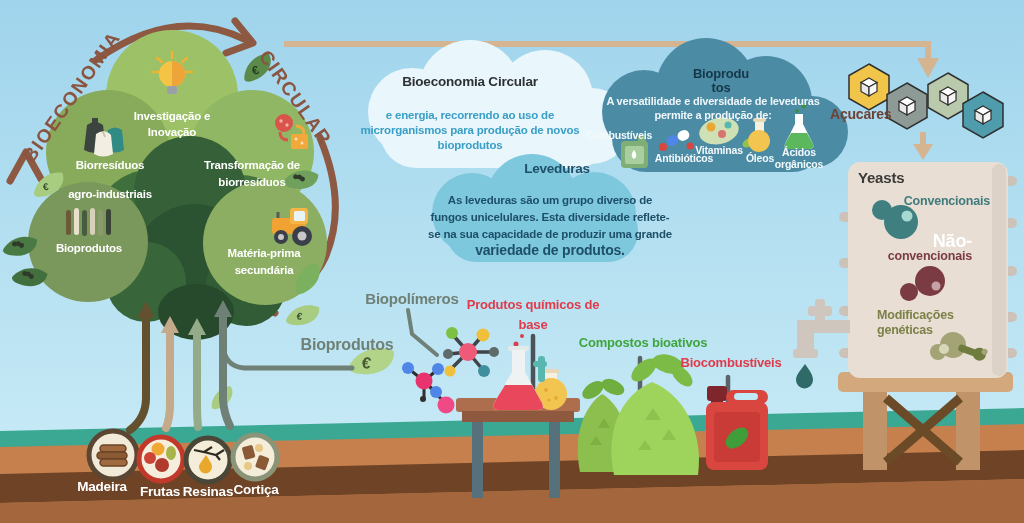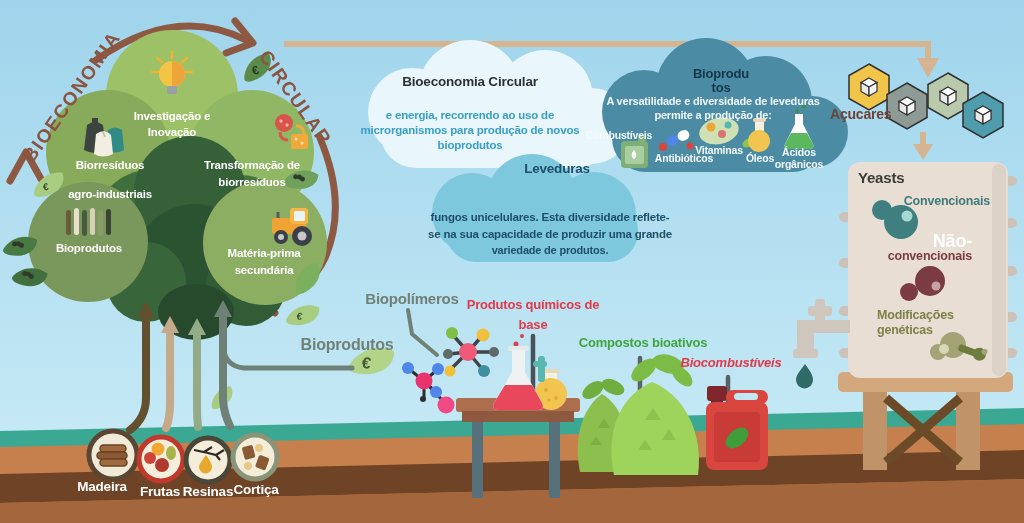--- a/index.html
+++ b/index.html
@@ -448,23 +448,24 @@
 <div class="t node-lab" style="left:89px;top:248px;">Bioprodutos</div>
 <div class="t node-lab" style="left:264px;top:253px;">Matéria-prima</div>
 <div class="t node-lab" style="left:264px;top:270px;">secundária</div>
 
 <div class="t cloud-title" style="left:470px;top:81px;">Bioeconomia Circular</div>
 <div class="t cloud-body" style="left:470px;top:115px;">e energia, recorrendo ao uso de</div>
 <div class="t cloud-body" style="left:470px;top:130px;">microrganismos para produção de novos</div>
 <div class="t cloud-body" style="left:470px;top:145px;">bioprodutos</div>
 
 <div class="t navy" style="left:557px;top:168px;font-size:13.5px;">Leveduras</div>
+<div class="t navy" style="left:550px;top:200px;font-size:11.5px;">As leveduras são um grupo diverso de</div>
 <div class="t navy" style="left:550px;top:217px;font-size:11.5px;">fungos unicelulares. Esta diversidade reflete-</div>
 <div class="t navy" style="left:550px;top:234px;font-size:11.5px;">se na sua capacidade de produzir uma grande</div>
-<div class="t navy" style="left:550px;top:250px;font-size:11px;">variedade de produtos.</div>
+<div class="t navy" style="left:550px;top:250px;font-size:14px;">variedade de produtos.</div>
 
 <div class="t teal-title" style="left:721px;top:73px;">Bioprodu</div>
 <div class="t teal-title" style="left:721px;top:87px;">tos</div>
 <div class="t teal-body" style="left:713px;top:101px;">A versatilidade e diversidade de leveduras</div>
 <div class="t teal-body" style="left:713px;top:115px;">permite a produção de:</div>
 <div class="t prod-lab" style="left:619px;top:135px;">Combustíveis</div>
 <div class="t prod-lab" style="left:684px;top:158px;">Antibióticos</div>
 <div class="t prod-lab" style="left:719px;top:150px;">Vitaminas</div>
 <div class="t prod-lab" style="left:760px;top:158px;">Óleos</div>
 <div class="t prod-lab" style="left:799px;top:152px;">Ácidos</div>
@@ -476,20 +477,20 @@
 <div class="tr" style="right:52px;top:241px;font-size:18px;color:#ffffff;">Não-</div>
 <div class="tr" style="right:52px;top:256px;font-size:12.5px;color:#7a3b43;">convencionais</div>
 <div class="tl" style="left:877px;top:315px;font-size:12.5px;color:#7c8148;">Modificações</div>
 <div class="tl" style="left:877px;top:330px;font-size:12.5px;color:#7c8148;">genéticas</div>
 
 <div class="t gray-lab" style="left:347px;top:345px;font-size:16px;">Bioprodutos</div>
 <div class="t gray-lab" style="left:412px;top:298px;font-size:15px;">Biopolímeros</div>
 <div class="t red-lab" style="left:533px;top:304px;font-size:13px;">Produtos químicos de</div>
 <div class="t red-lab" style="left:533px;top:324px;font-size:13px;">base</div>
 <div class="t green-lab" style="left:643px;top:342px;font-size:13px;">Compostos bioativos</div>
-<div class="t red-lab" style="left:731px;top:362px;font-size:13px;font-style:italic;">Biocombustíveis</div>
+<div class="t red-lab" style="left:731px;top:362px;font-size:13px;">Biocombustíveis</div>
 
 <div class="t w" style="left:102px;top:486px;font-size:13.5px;">Madeira</div>
 <div class="t w" style="left:160px;top:491px;font-size:13.5px;">Frutas</div>
 <div class="t w" style="left:208px;top:491px;font-size:13.5px;">Resinas</div>
 <div class="t w" style="left:256px;top:489px;font-size:13.5px;">Cortiça</div>
 
 </div>
 
 </body></html>

